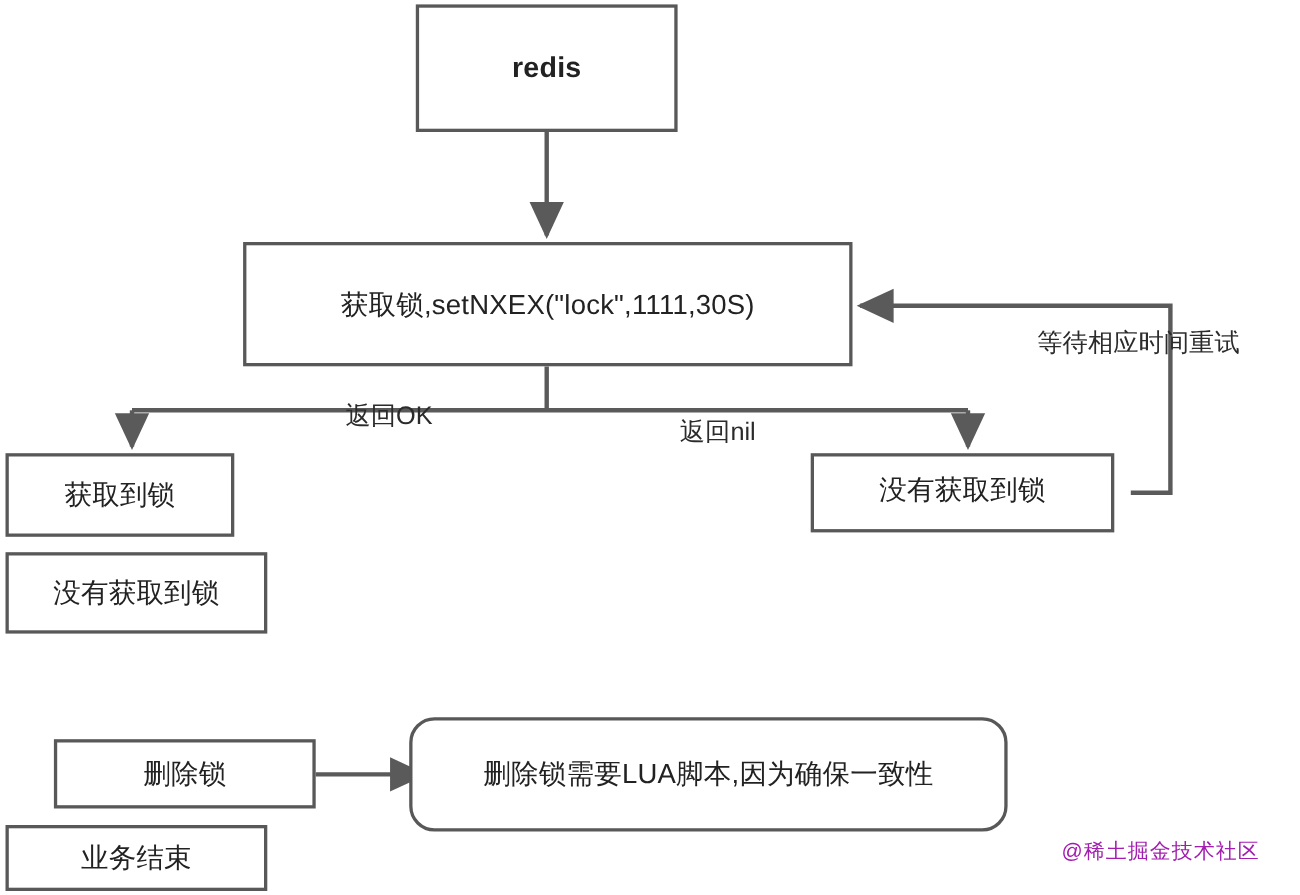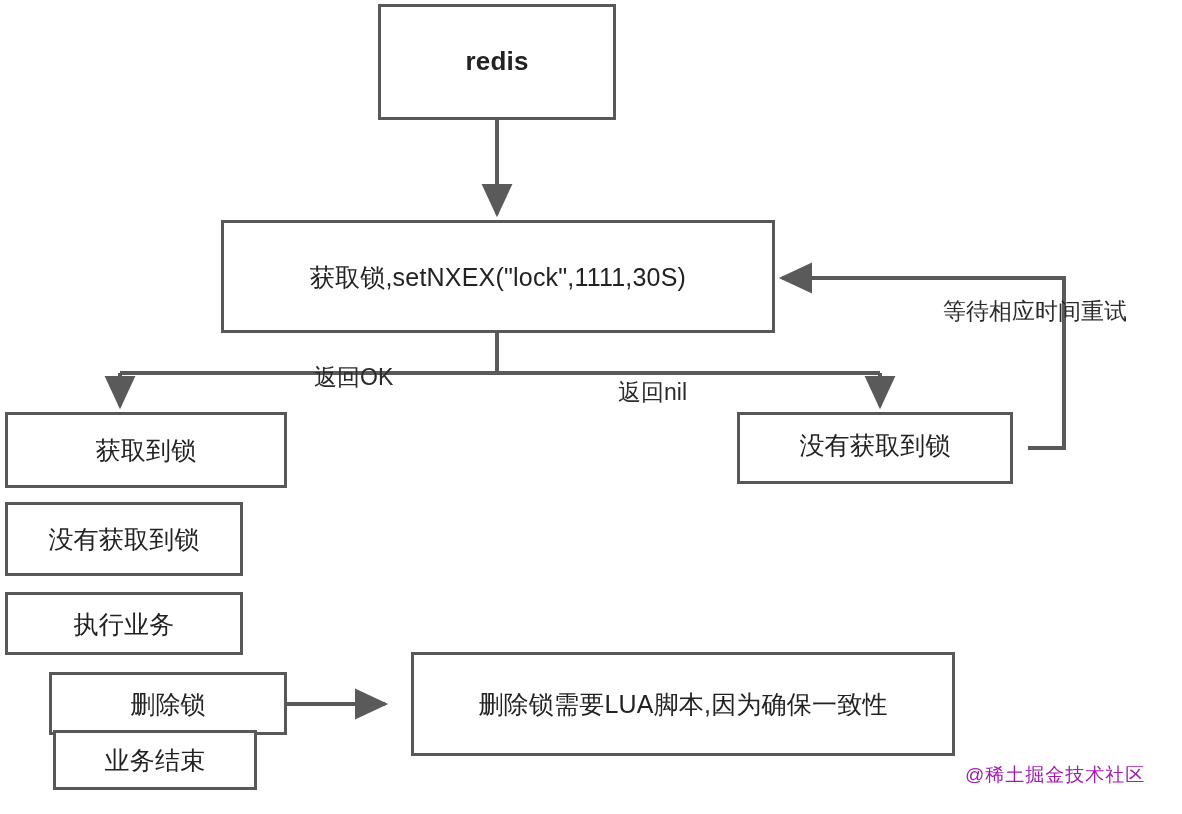--- a/index.html
+++ b/index.html
@@ -91,33 +91,32 @@
 
     <g>
       <path d="M243,704 L385,704" stroke="#5a5a5a" stroke-width="4" fill="none" marker-end="url(#arrowhead)"></path>
     </g>
   </svg>
 
   <div class="node bold-title" style="left:378px; top:4px; width:238px; height:116px;">redis</div>
 
   <div class="node" style="left:221px; top:220px; width:554px; height:113px;">获取锁,setNXEX("lock",1111,30S)</div>
 
-  <div class="node" style="left:5px; top:412px; width:282px; height:76px;">获取到锁</div>
+  <div class="node" style="left:5px; top:412px; width:208px; height:76px;">获取到锁</div>
 
   <div class="node" style="left:5px; top:502px; width:238px; height:74px;">没有获取到锁</div>
 
-  <div class="node" style="left:5px; top:592px; width:238px; height:63px;">执行业务</div>
 
   <div class="node" style="left:5px; top:672px; width:238px; height:63px;margin-left:44px;">删除锁</div>
 
-  <div class="node" style="left:5px; top:730px; width:204px; height:60px;margin-left:48px;">业务结束</div>
+  <div class="node" style="left:5px; top:750px; width:238px; height:60px;">业务结束</div>
 
   <div class="node" style="left:737px; top:412px; width:276px; height:72px;font-family:Liberation Mono, monospace;">没有获取到锁</div>
 
-  <div class="node" style="left:411px; top:652px; width:544px; height:104px;">删除锁需要LUA脚本,因为确保一致性</div>
+  <div class="node" style="left:372px; top:652px; width:544px; height:104px;border-radius:23px;">删除锁需要LUA脚本,因为确保一致性</div>
 
   <div class="edge-label" style="left:314px; top:366px;">返回OK</div>
 
   <div class="edge-label" style="left:618px; top:381px;">返回nil</div>
 
   <div class="edge-label" style="left:943px; top:300px;">等待相应时间重试</div>
 
   <div class="watermark" style="left:965px; top:765px;">@稀土掘金技术社区</div>
 
 </div>

